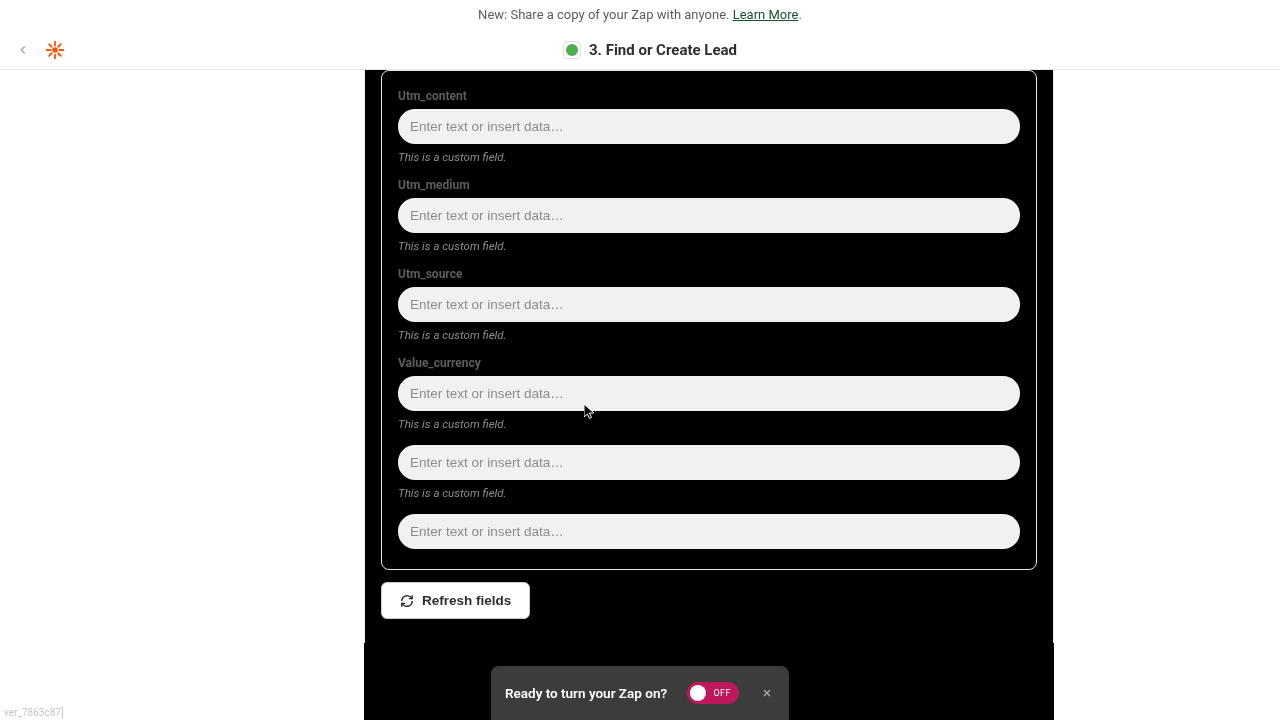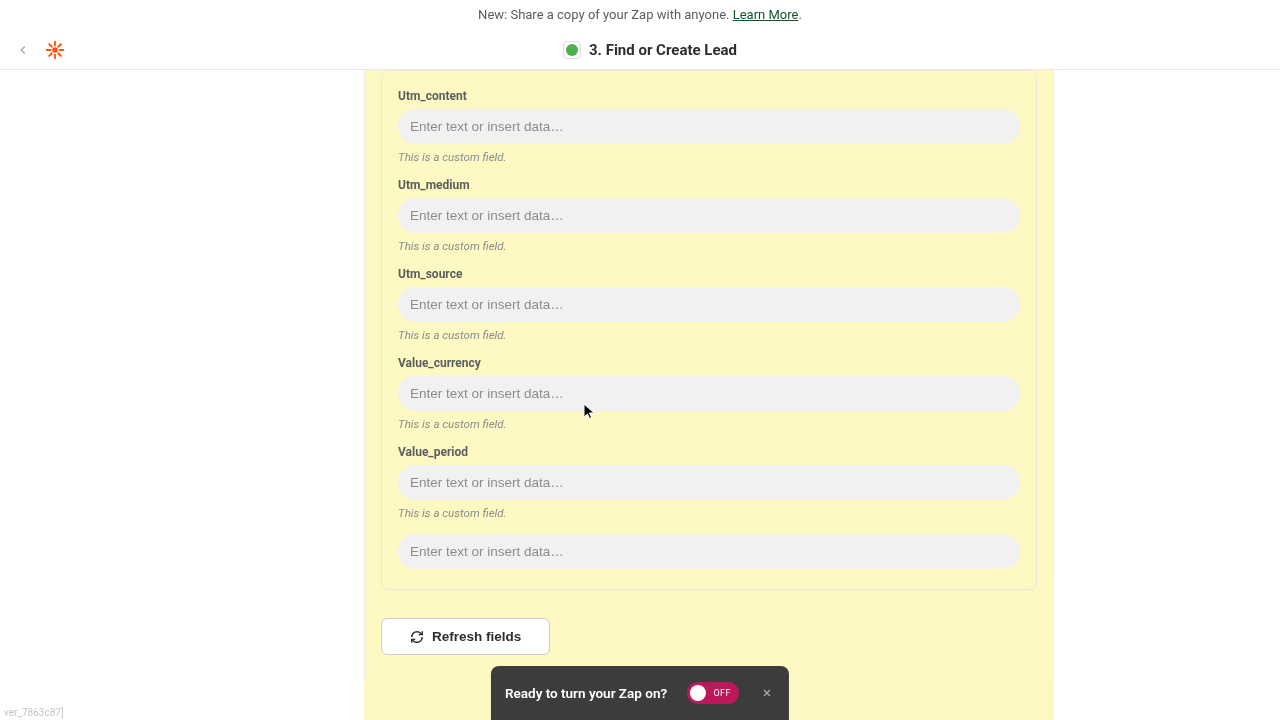--- a/index.html
+++ b/index.html
@@ -10,29 +10,29 @@
 .back-button { width: 20px; color: #aaa; cursor: pointer; display: flex; align-items: center; }
 .logo { width: 22px; height: 22px; margin-left: 8px; }
 .header-title-wrap { flex: 1; display: flex; align-items: center; justify-content: center; gap: 8px; text-align: right; }
 .app-icon { width: 18px; height: 18px; border-radius: 4px; background: #fff; border: 1px solid #ddd; display: flex; align-items: center; justify-content: center; }
 .app-icon-inner { width: 12px; height: 12px; border-radius: 50%; background: #4CAF50; }
 .header-title { font-weight: 700; font-size: 15px; color: #2d2e2e; }
 .main { display: flex; height: calc(100vh - 70px); }
 .left-panel { flex: 0 0 364px; background: #fff; }
 .content-panel { flex: 1; background: #f7f7f7; padding: 0; overflow-y: auto; display: flex; justify-content: center; }
 .right-panel { flex: 0 0 226px; background: #fff; }
-.editor-card { width: 690px; background: #fef9c3; }
+.editor-card { width: 690px; background: #000000; }
 .fields-container { border-right: 1px solid #eee; border-left: 1px solid #eee; padding: 0 16px 24px; }
 .field { margin-top: 14px; }
 .field-label { font-size: 12px; font-weight: 700; color: #5b5d5f; margin-bottom: 6px; display: block; }
 .field-input { width: 100%; background: #f1f1f1; border: none; border-radius: 17px; padding: 10px 12px; font-size: 13.5px; color: #2d2e2e; }
 .field-input::placeholder { color: #8a8c8e; }
 .field-help { font-size: 11.5px; color: #8a8c8e; margin-top: 6px; font-style: italic; }
 .fields-box { border: 1px solid #e8e8e8; border-radius: 8px; padding: 4px 16px 20px; margin-top: 0; }
-.refresh-btn { display: inline-flex; align-items: center; gap: 8px; padding: 10px 28px; border: 1px solid #ccc; border-radius: 6px; background: #fff; font-weight: 700; font-size: 13.5px; color: #2d2e2e; cursor: pointer; margin-top: 28px; text-align: right; }
+.refresh-btn { display: inline-flex; align-items: center; gap: 8px; padding: 10px 18px; border: 1px solid #ccc; border-radius: 6px; background: #fff; font-weight: 700; font-size: 13.5px; color: #2d2e2e; cursor: pointer; margin-top: 12px; text-align: right; }
 .refresh-icon { width: 14px; height: 14px; }
 .toast { position: fixed; bottom: 0; left: 50%; transform: translateX(-50%); background: #3c3c3c; color: #fff; border-radius: 8px 8px 0 0; padding: 16px 14px; display: flex; align-items: center; gap: 20px; min-width: 278px; font-size: 13.5px; }
 .toast-text { font-weight: 600; flex: 1; }
 .toggle-wrap { display: flex; align-items: center; }
 .toggle { width: 52px; height: 22px; background: #be185d; border-radius: 12px; position: relative; display: flex; align-items: center; }
 .toggle-knob { width: 16px; height: 16px; background: #fff; border-radius: 50%; position: absolute; left: 3px; }
 .toggle-label { font-size: 9px; color: #fff; position: absolute; right: 8px; letter-spacing: 0.5px; }
 .toast-close { color: #aaa; cursor: pointer; font-size: 16px; width: 16px; text-align: center; }
 .cursor { position: fixed; left: 584px; top: 404px; width: 12px; height: 16px; pointer-events: none; }
 .version-text { position: fixed; left: 4px; bottom: 2px; font-size: 10px; color: #c5c5c5; }
@@ -94,21 +94,20 @@
             <label class="field-label">Utm_source</label>
             <input class="field-input" type="text" placeholder="Enter text or insert data…" style="">
             <div class="field-help">This is a custom field.</div>
           </div>
           <div class="field">
             <label class="field-label">Value_currency</label>
             <input class="field-input" type="text" placeholder="Enter text or insert data…" style="">
             <div class="field-help">This is a custom field.</div>
           </div>
           <div class="field">
-            <label class="field-label">Value_period</label>
             <input class="field-input" type="text" placeholder="Enter text or insert data…" style="">
             <div class="field-help">This is a custom field.</div>
           </div>
           <div class="field">
             <input class="field-input" type="text" placeholder="Enter text or insert data…" style="">
           </div>
         </div>
         <button class="refresh-btn">
           <svg class="refresh-icon" viewBox="0 0 24 24" fill="none" stroke="currentColor" stroke-width="2.4">
               <path d="M21 2v6h-6"></path>

